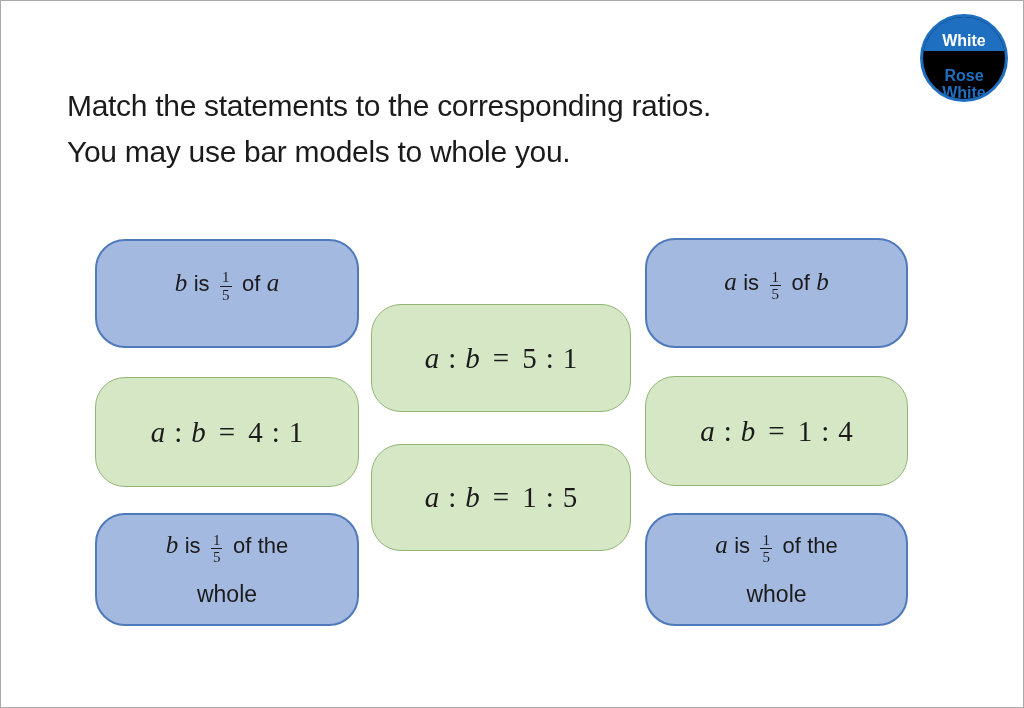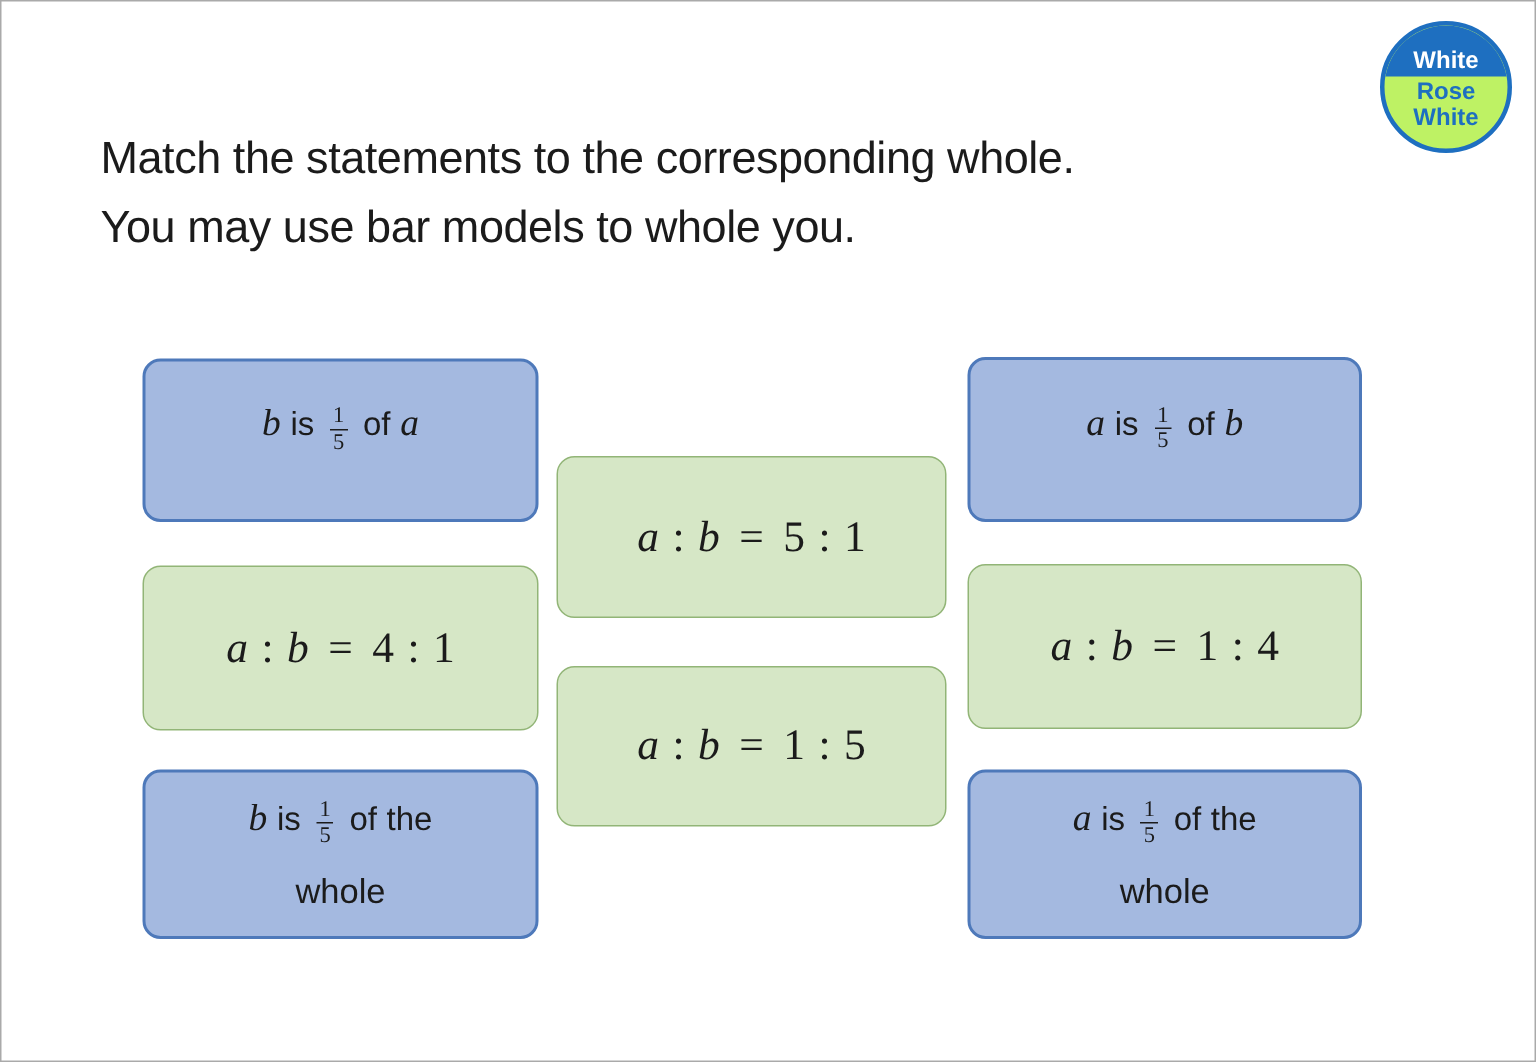--- a/index.html
+++ b/index.html
@@ -10,34 +10,34 @@
   }
   
   .title{
     position:absolute;left:66px;top:82px;width:760px;
     font-size:30px;line-height:46px;letter-spacing:-0.3px;color:var(--text,#1b1b1b);
   }
   
   .logo{
     position:absolute;left:919px;top:13px;width:82px;height:82px;
     border:3px solid var(--logo-blue,#1e6fc0);border-radius:50%;
-    background:#bef264;overflow:hidden;text-align:center;
+    background:#000000;overflow:hidden;text-align:center;
     font-weight:bold;
   }
   .logo-top{
     height:33px;background:var(--logo-blue,#1e6fc0);color:#ffffff;
     display:flex;align-items:flex-end;justify-content:center;
     font-size:16px;padding-bottom:1px;
   }
   .logo-bottom{
-    color:var(--logo-blue,#1e6fc0);font-size:16px;line-height:17px;padding-top:2px;
+    color:var(--logo-blue,#1e6fc0);font-size:16px;line-height:17px;padding-top:16px;
   }
   
   .card{
-    position:absolute;box-sizing:border-box;border-radius:12px;
+    position:absolute;box-sizing:border-box;border-radius:30px;
     display:flex;flex-direction:column;align-items:center;justify-content:center;
     text-align:center;
   }
   .card.blue{background:var(--blue-fill,#a4b9e0);border:2px solid var(--blue-border,#4e79ba);}
   .card.green{background:var(--green-fill,#d6e7c6);border:1.5px solid var(--green-border,#92b577);}
   .stmt-line{text-align:center;word-spacing:2px;white-space:nowrap;}
   .mvar{font-family:"Liberation Serif",serif;font-style:italic;font-size:25px;}
   .word{font-family:"Liberation Sans",sans-serif;font-size:22px;}
   .mnum,.sep,.eq{font-family:"Liberation Serif",serif;font-size:29px;}
   .stmt-line2{font-family:"Liberation Sans",sans-serif;font-size:23px;margin-top:15px;}
@@ -52,21 +52,21 @@
   .ratio-line .mvar{font-size:29px;}
   .sep{margin:0 9px;}
   .eq{margin:0 13px;}
 </style>
 </head>
 <body>
 
 <div id="slide">
 
   <div class="title">
-    <div>Match the statements to the corresponding whole.</div>
+    <div>Match the statements to the corresponding ratios.</div>
     <div>You may use bar models to whole you.</div>
   </div>
 
   <div class="logo">
     <div class="logo-top">White</div>
     <div class="logo-bottom">
       <div>Rose</div>
       <div>White</div>
     </div>
   </div>

